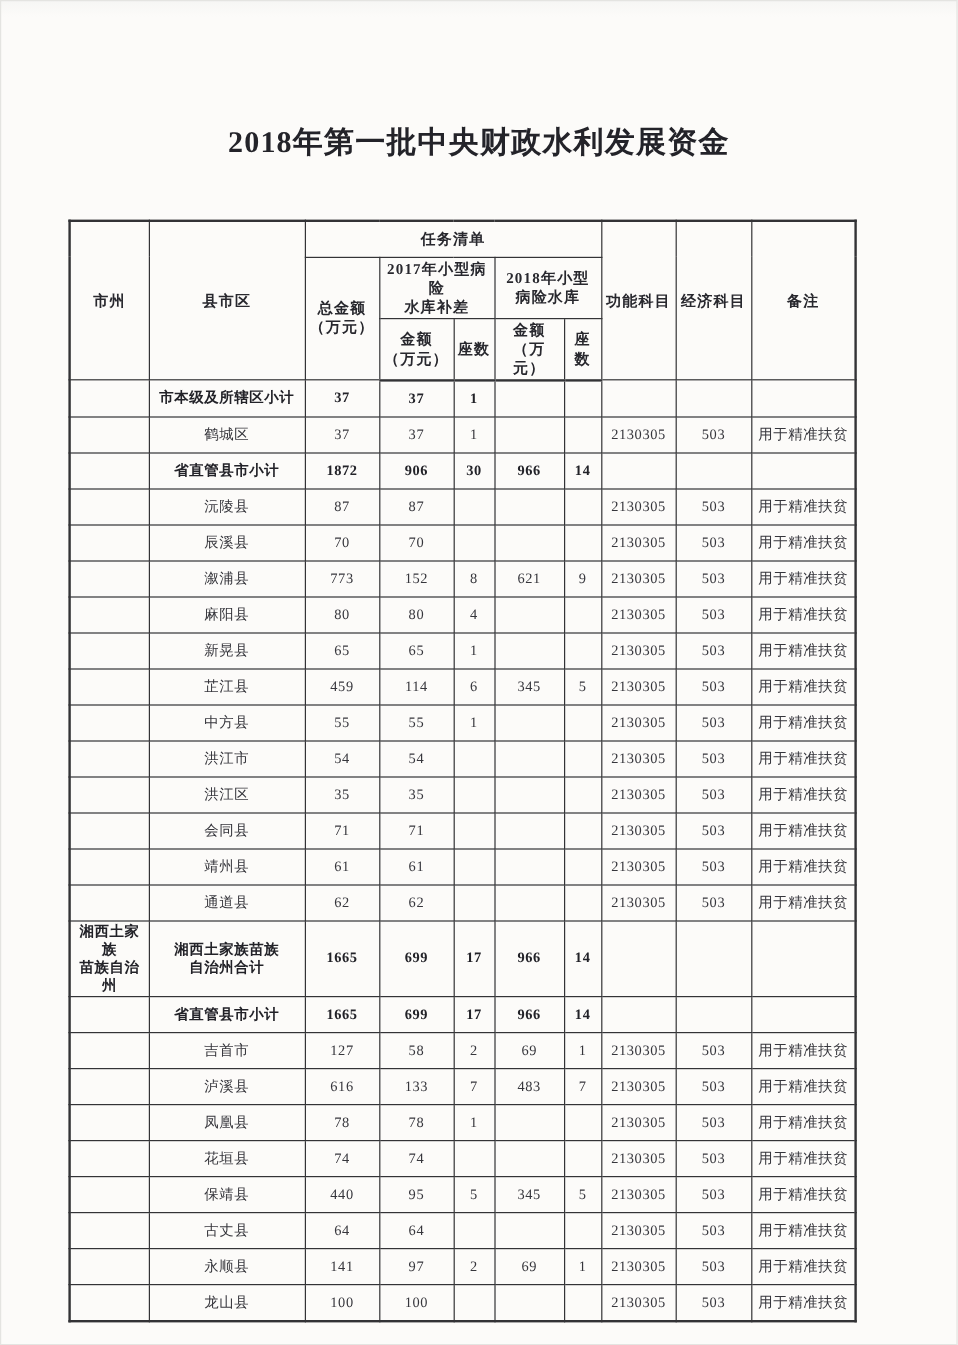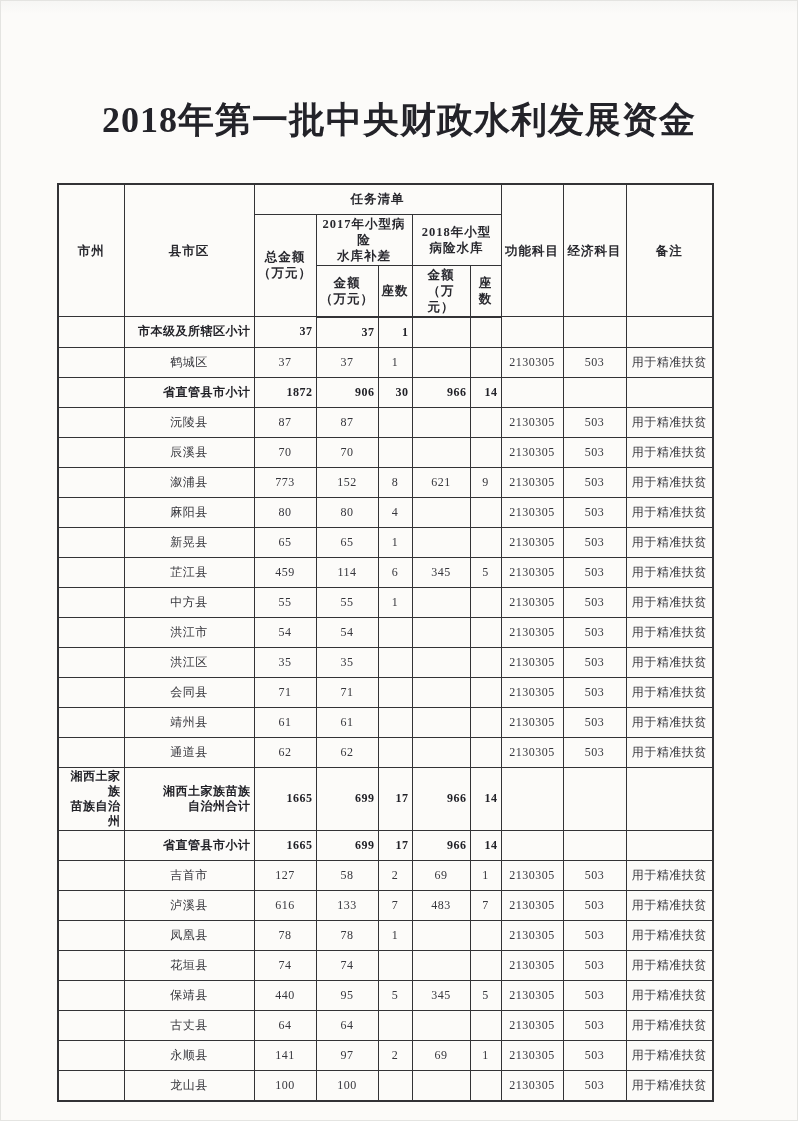--- a/index.html
+++ b/index.html
@@ -19,21 +19,21 @@
     overflow: hidden;
   }
   .doc-title {
     position: absolute;
     top: 104px;
     left: 0;
     width: 100%;
     text-align: center;
     font-weight: bold;
     color: #232329;
-    font-size: 36px;
+    font-size: 25px;
     line-height: 32px;
     letter-spacing: 1px;
   }
   table.main {
     position: absolute;
     left: 57px;
     top: 183px;
     width: 655px;
     border-collapse: collapse;
     table-layout: fixed;
@@ -66,21 +66,20 @@
   table.main td {
     font-size: 12px;
     height: 27px;
     line-height: 15px;
     color: #36363c;
     letter-spacing: 0.5px;
   }
   tr.bold-row td {
     font-weight: bold;
     color: #222228;
-    text-align: right;
   }
   tr.tall-row td { height: 52px; }
   td.cell-remark {
     font-size: 10.5px;
     letter-spacing: 0.5px;
     margin-left: 21px;
   }
   td.cell-function-subject, td.cell-economic-subject {
     font-size: 12.5px;
     letter-spacing: 0.5px;

